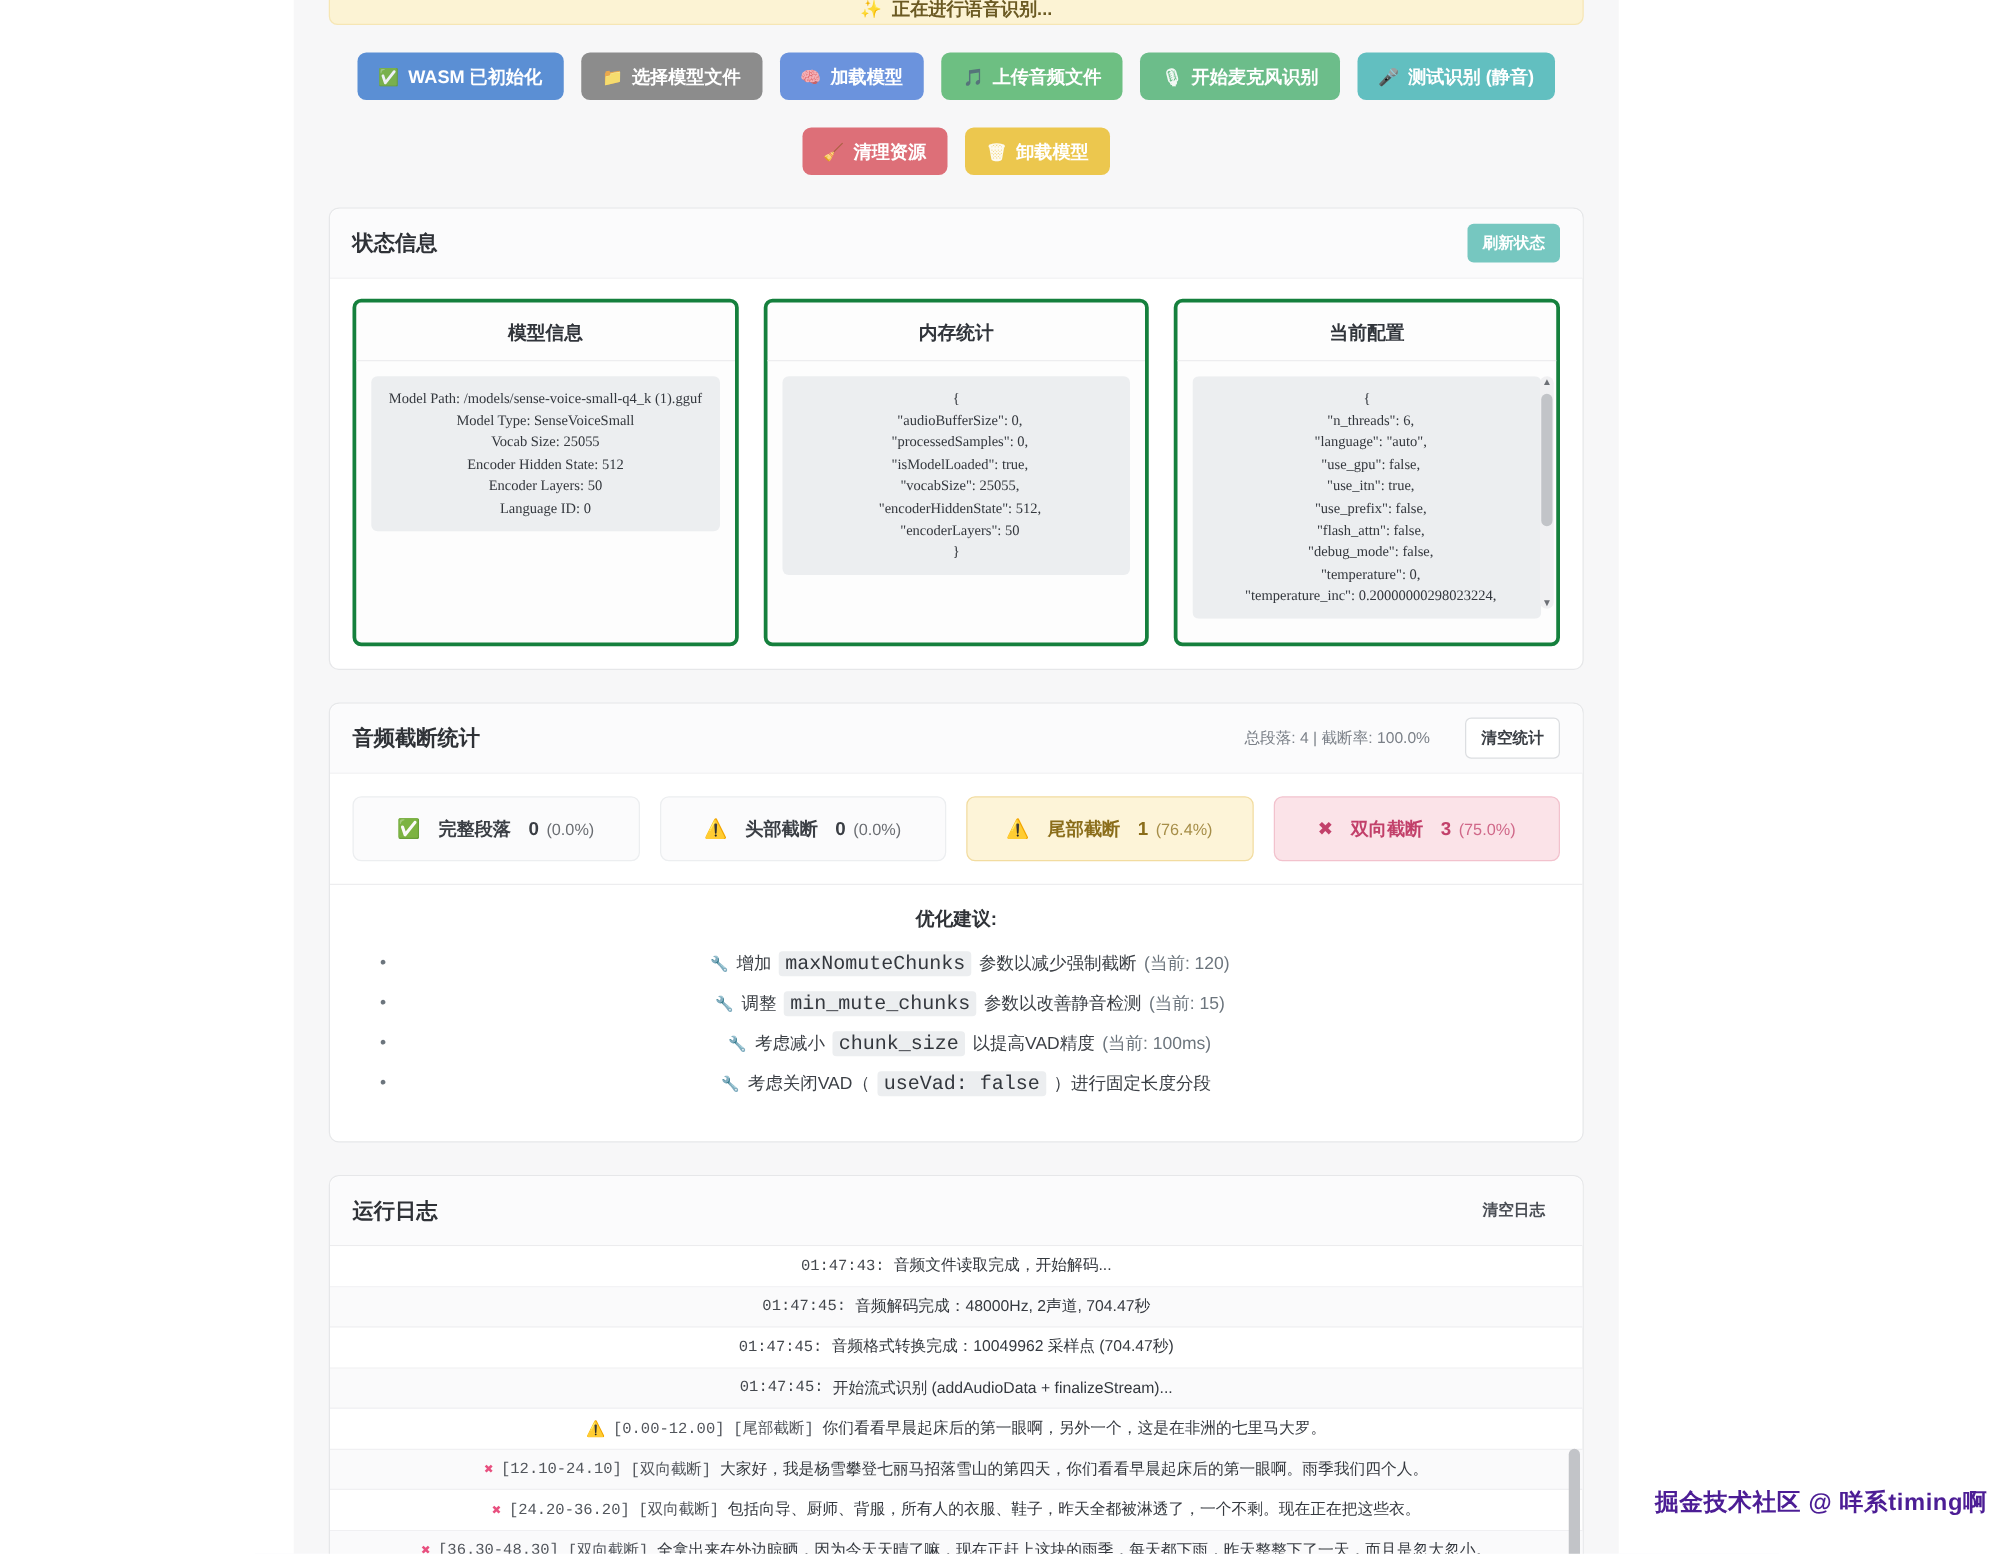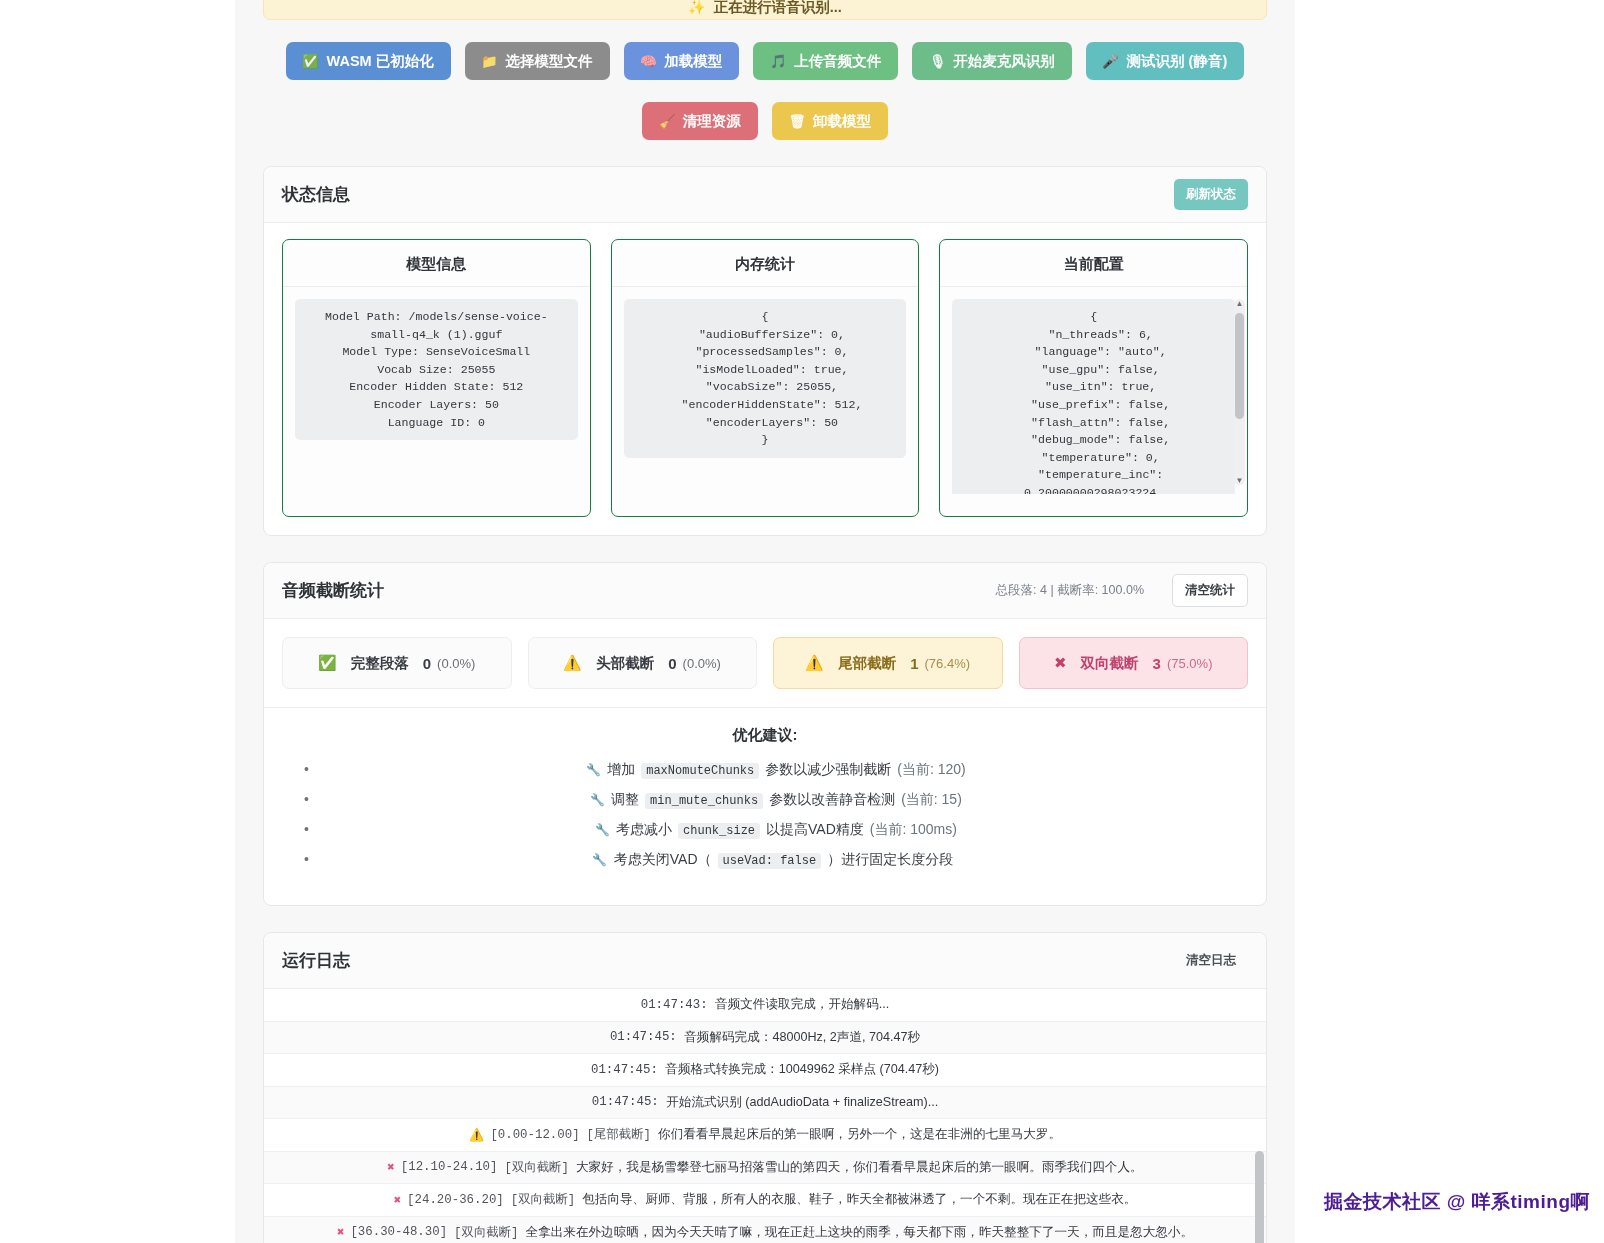--- a/index.html
+++ b/index.html
@@ -84,37 +84,37 @@
   .mini-btn.plain { background: transparent; color: #4a4e55; font-weight: 700; }
   .head-meta { font-size: 12.5px; color: #7b8088; }
 
   
   .info-grid {
     display: flex; gap: 20px;
     padding: 16px 18px 18px;
   }
   .info-col {
     flex: 1 1 0;
-    border: 1px solid #15803d;
+    border: 3px solid #15803d;
     border-radius: 7px;
     background: #fdfdfd;
     min-height: 278px;
     display: flex; flex-direction: column;
   }
   .info-col h4 {
     margin: 0; padding: 15px 10px 12px;
     font-size: 15px; font-weight: 700; text-align: center;
     color: #31353b;
     border-bottom: 1px solid #ededef;
   }
   .info-body { padding: 12px; position: relative; flex: 1; }
   .pre {
     background: #eceef0;
     border-radius: 5px;
-    font-family: Liberation Mono, monospace;
+    font-family: Liberation Serif, serif;
     font-size: 11.6px;
     line-height: 1.52;
     color: #33373d;
     text-align: center;
     padding: 9px 10px;
     white-space: pre-wrap;
     word-break: break-word;
     margin: 0;
   }
   .scroll-wrap { max-height: 195px; overflow: hidden; position: relative; }
@@ -173,21 +173,21 @@
   .sug-line::before {
     content: "•";
     position: absolute; left: 22px; top: 0;
     color: #6c757d; font-size: 14px;
   }
   .sug-inner { display: inline-flex; align-items: baseline; gap: 6px; }
   .sug-inner .wr { font-size: 12px; }
   code.k {
     font-family: "Liberation Mono", "DejaVu Sans Mono", monospace;
     background: #eceef0; border-radius: 3px;
-    padding: 1px 5px; font-size: 12px; color: #33373d;
+    padding: 1px 5px; font-size: 16px; color: #33373d;
   }
   .muted { color: #6c757d; }
 
   
   .log-body { padding: 0; position: relative; }
   .log-line {
     height: 32.5px;
     display: flex; align-items: center; justify-content: center;
     font-family: "Liberation Mono", "DejaVu Sans Mono", monospace;
     font-size: 12.4px;

